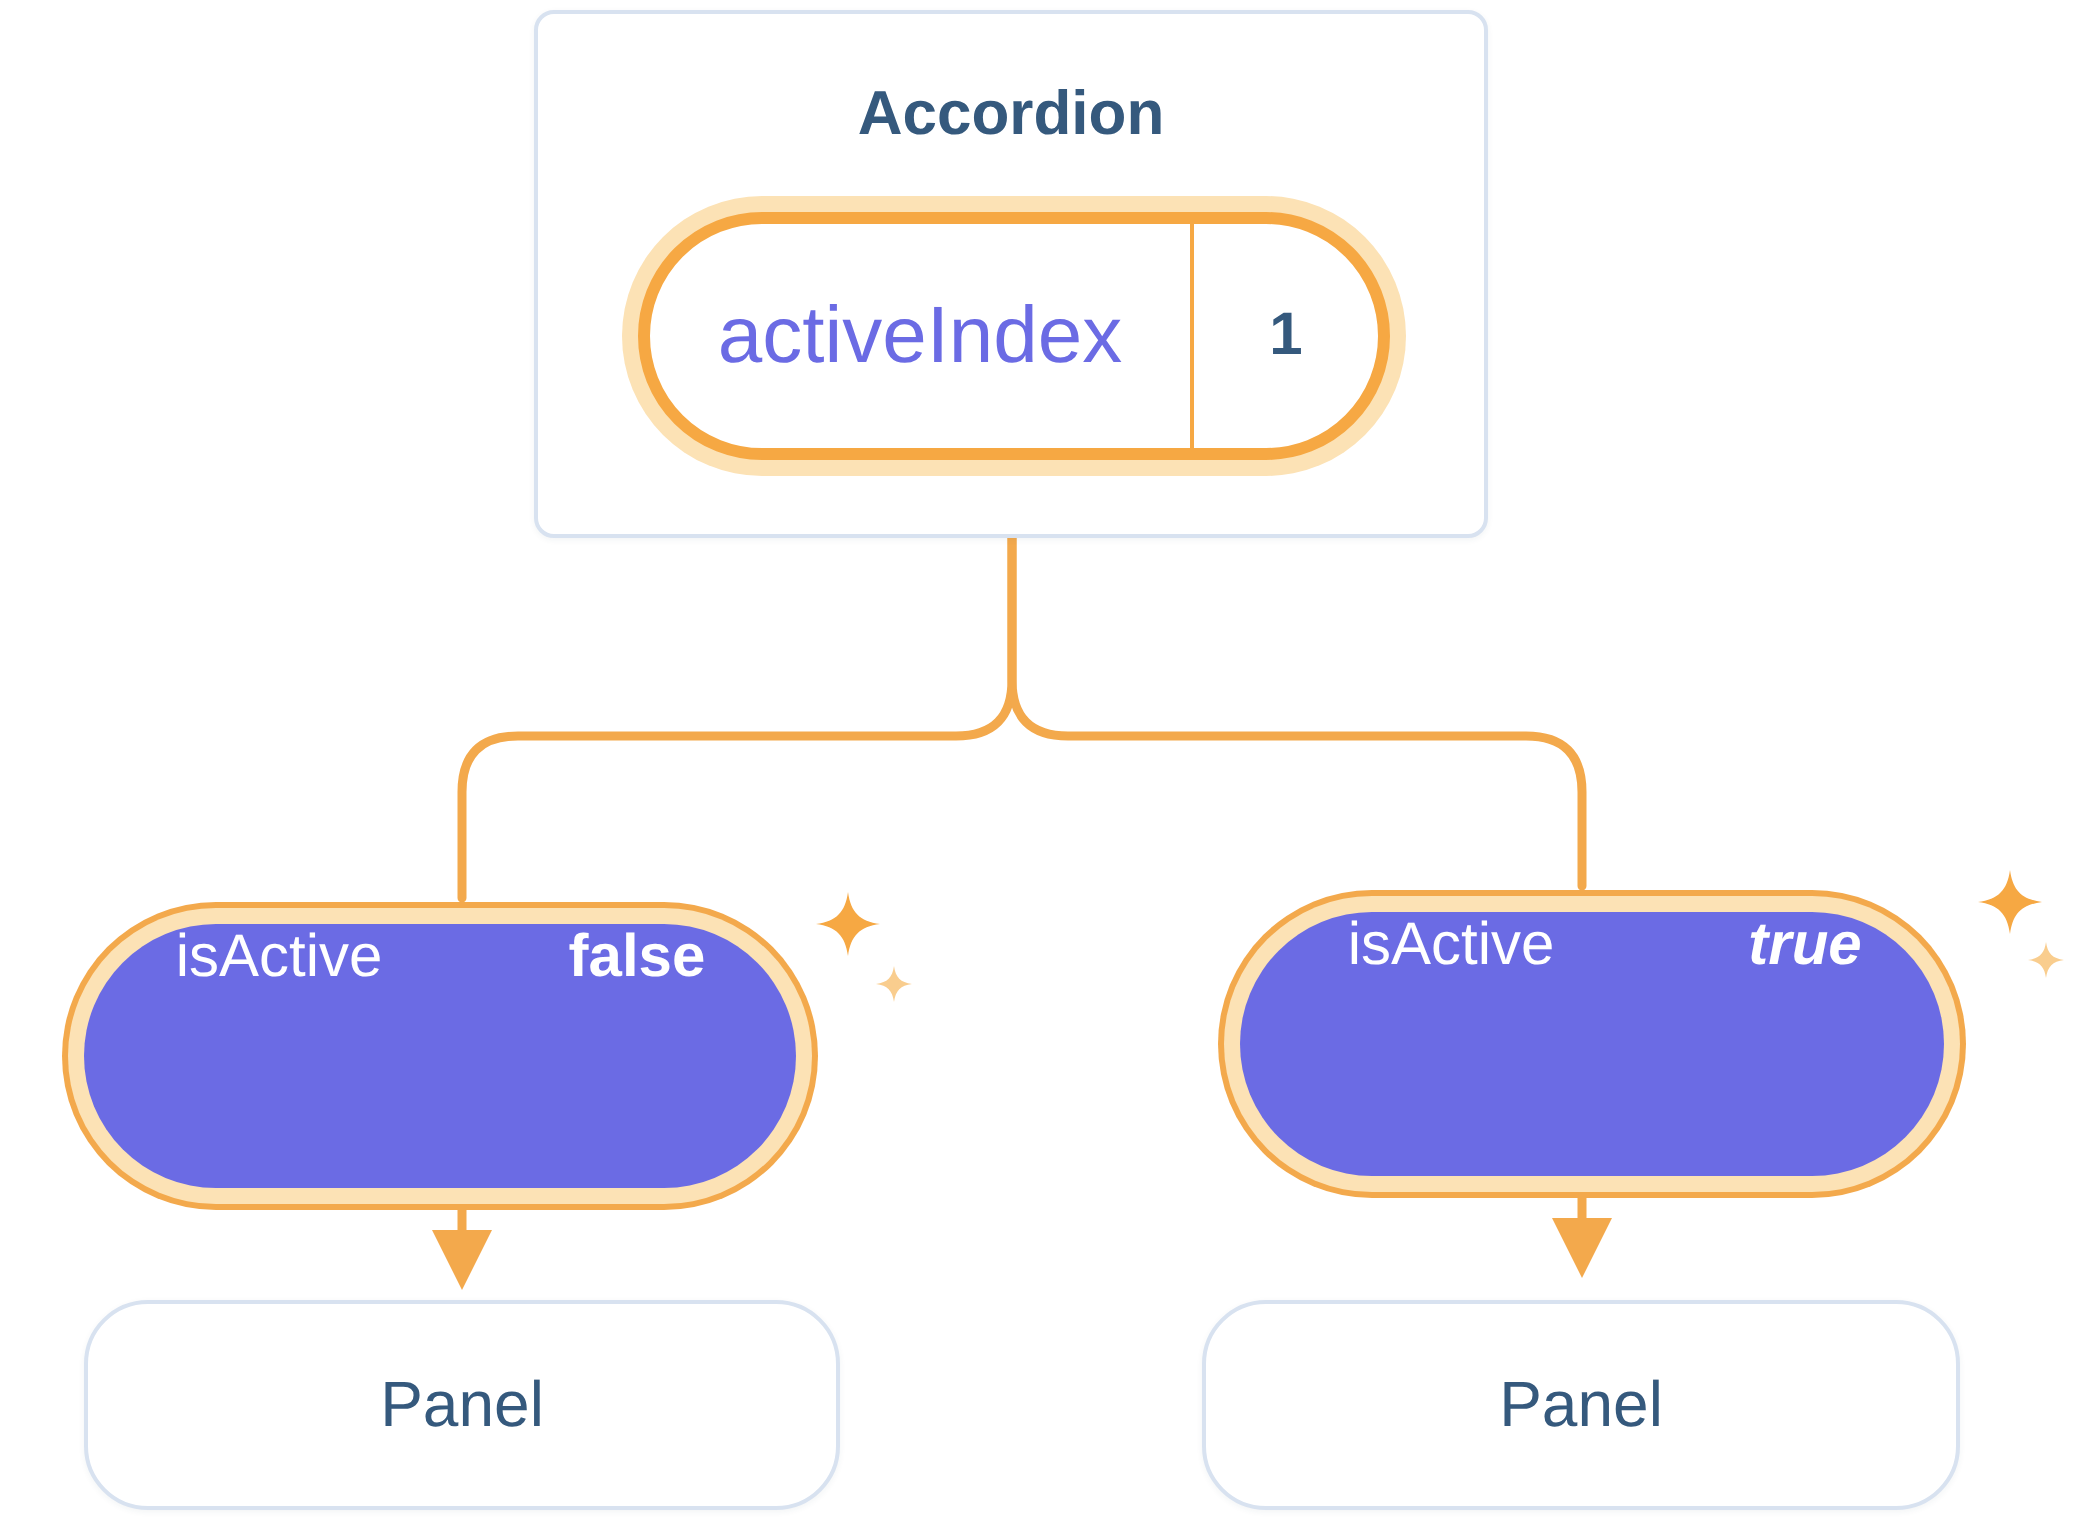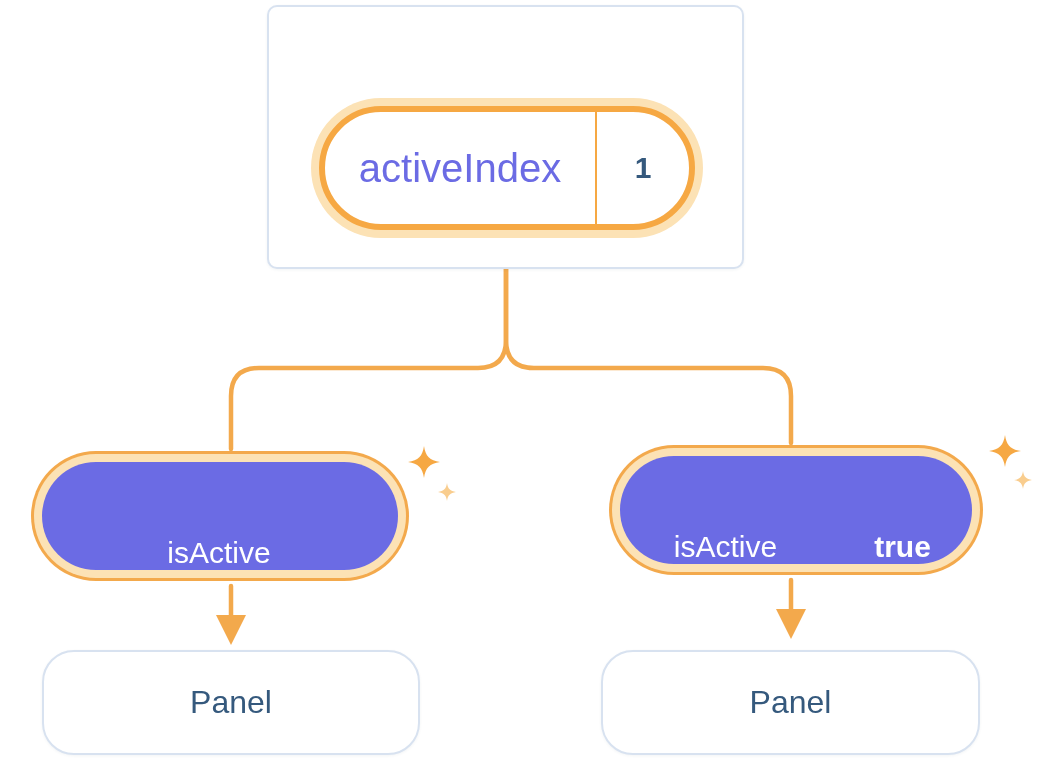--- a/index.html
+++ b/index.html
@@ -72,26 +72,26 @@
     width: 92px;
     display: flex;
     align-items: center;
     justify-content: center;
     font-size: 30px;
     font-weight: 700;
     color: #35597d;
   }
   .prop-pill {
     position: absolute;
-    height: 108px;
+    height: 132px;
     background: #6b6be4;
     border-radius: 999px;
     box-shadow: 0 0 0 8px #fce2b5, 0 0 0 11px #f3a94c;
     display: flex;
-    align-items: flex-end;
+    align-items: flex-start;
     overflow: hidden;
   }
   .prop-pill.left {
     left: 42px;
     top: 462px;
     width: 356px;
   }
   .prop-pill.right {
     left: 620px;
     top: 456px;
@@ -111,21 +111,21 @@
   }
   .prop-pill .pill-value {
     display: flex;
     align-items: center;
     justify-content: center;
     font-size: 30px;
     font-weight: 700;
     color: #ffffff;
   }
   .prop-pill.left .pill-value { width: 159px; }
-  .prop-pill.right .pill-value { width: 139px; }
+  .prop-pill.right .pill-value { width: 139px; font-style: italic; }
   .panel-card {
     top: 650px;
     height: 105px;
     display: flex;
     align-items: center;
     justify-content: center;
     border-radius: 32px;
   }
   .panel-card.left { left: 42px;  width: 378px; }
   .panel-card.right { left: 601px; width: 379px; }
@@ -158,30 +158,32 @@
 
       <path fill="#f6a843" transform="translate(424,462) scale(16)" d="M0,-1 C0.09,-0.36 0.36,-0.09 1,0 C0.36,0.09 0.09,0.36 0,1 C-0.09,0.36 -0.36,0.09 -1,0 C-0.36,-0.09 -0.09,-0.36 0,-1 Z"></path>
       <path fill="#f9cd8e" transform="translate(447,492) scale(9)" d="M0,-1 C0.09,-0.36 0.36,-0.09 1,0 C0.36,0.09 0.09,0.36 0,1 C-0.09,0.36 -0.36,0.09 -1,0 C-0.36,-0.09 -0.09,-0.36 0,-1 Z"></path>
 
       <path fill="#f6a843" transform="translate(1005,451) scale(16)" d="M0,-1 C0.09,-0.36 0.36,-0.09 1,0 C0.36,0.09 0.09,0.36 0,1 C-0.09,0.36 -0.36,0.09 -1,0 C-0.36,-0.09 -0.09,-0.36 0,-1 Z"></path>
       <path fill="#f9cd8e" transform="translate(1023,480) scale(9)" d="M0,-1 C0.09,-0.36 0.36,-0.09 1,0 C0.36,0.09 0.09,0.36 0,1 C-0.09,0.36 -0.36,0.09 -1,0 C-0.36,-0.09 -0.09,-0.36 0,-1 Z"></path>
     </g>
   </svg>
 
   <div class="card accordion-card">
+    <div class="card-title">Accordion</div>
     <div class="state-pill">
       <span class="pill-label">activeIndex</span>
       <span class="pill-divider"></span>
       <span class="pill-value">1</span>
     </div>
   </div>
 
   <div class="prop-pill left">
     <span class="pill-label">isActive</span>
     <span class="pill-divider"></span>
+    <span class="pill-value">false</span>
   </div>
 
   <div class="prop-pill right">
     <span class="pill-label">isActive</span>
     <span class="pill-divider"></span>
     <span class="pill-value">true</span>
   </div>
 
   <div class="card panel-card left">
     <span class="panel-title">Panel</span>

